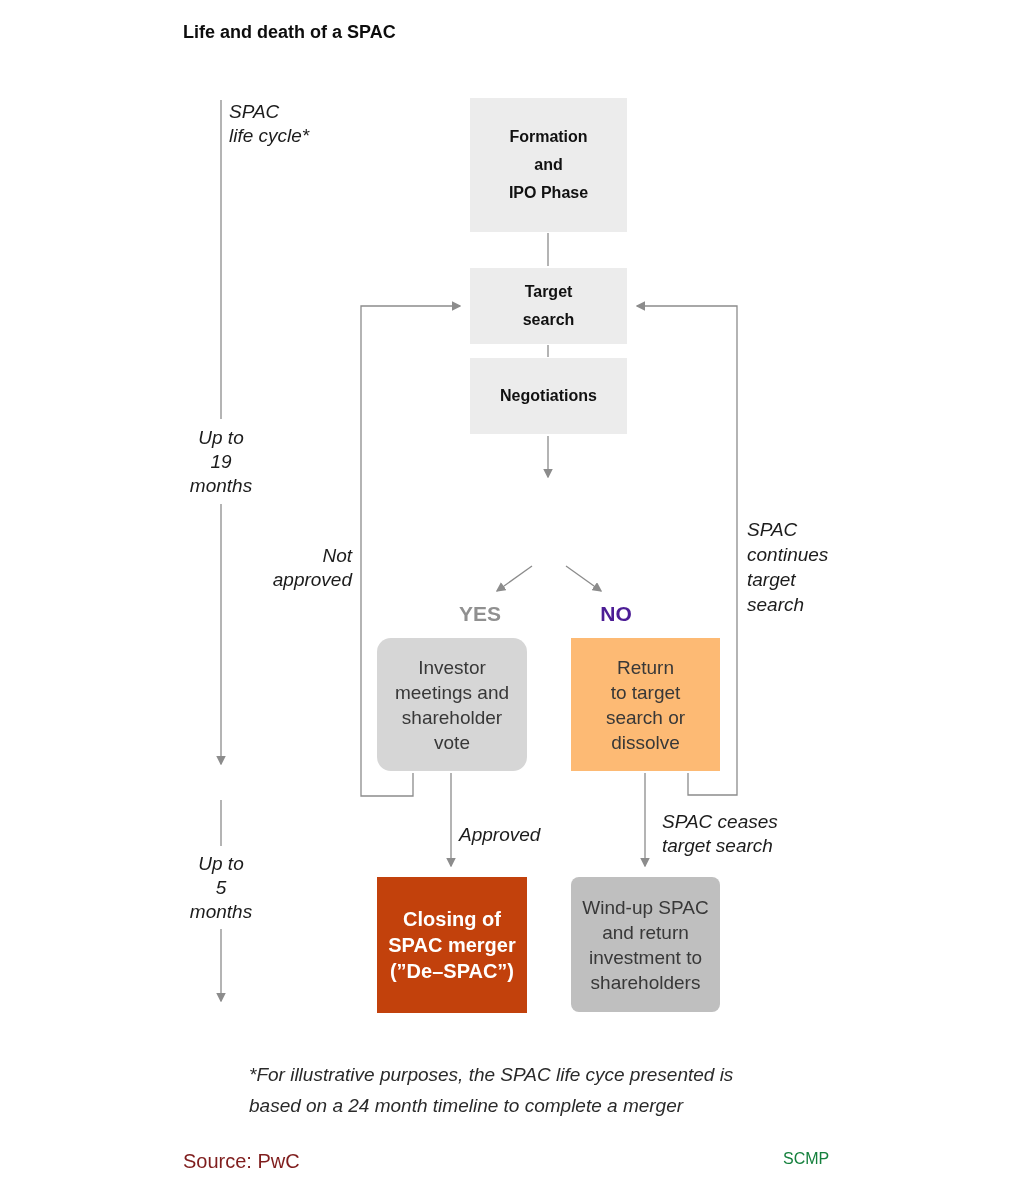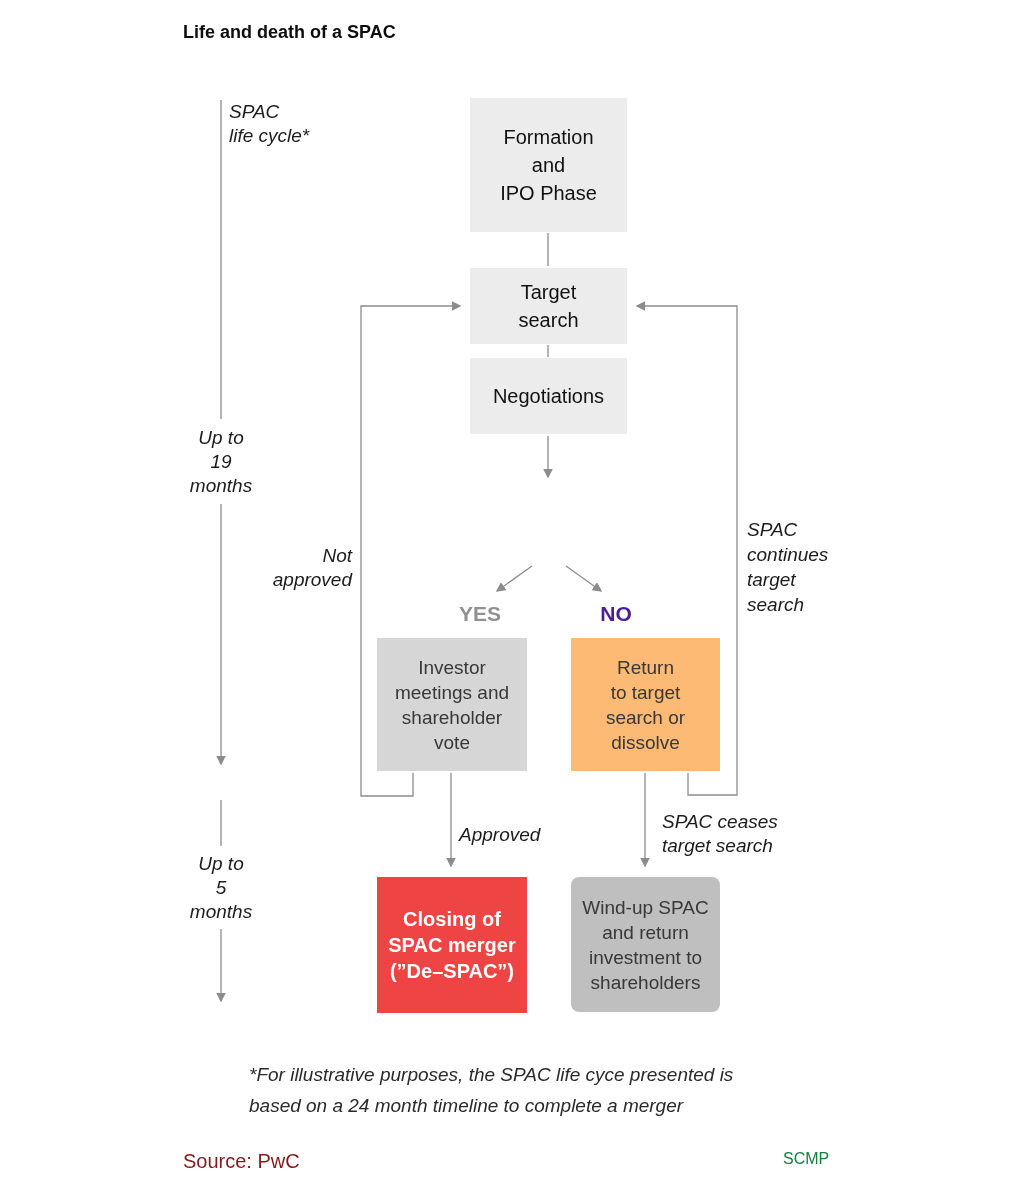--- a/index.html
+++ b/index.html
@@ -30,39 +30,39 @@
   .node {
     position: absolute;
     display: flex;
     align-items: center;
     justify-content: center;
     text-align: center;
     white-space: pre-line;
   }
   .node.stage {
     background: #ececec;
-    font-size: 20px;
-    font-weight: 400;
+    font-size: 16px;
+    font-weight: 700;
     line-height: 28px;
     color: #111111;
   }
   .node.plain {
     font-size: 19px;
     font-weight: 400;
     line-height: 25px;
     color: #383838;
   }
   #node-formation    { left: 470px; top:  98px; width: 157px; height: 134px; }
   #node-target       { left: 470px; top: 268px; width: 157px; height:  76px; }
   #node-negotiations { left: 470px; top: 358px; width: 157px; height:  76px; }
   #node-agreement    { left: 470px; top: 487px; width: 157px; height:  76px; }
-  #node-investor     { left: 377px; top: 638px; width: 150px; height: 133px; background: #d6d6d6; }
+  #node-investor     { left: 377px; top: 638px; width: 150px; height: 133px; background: #d6d6d6; border-radius: 14px; }
   #node-return       { left: 571px; top: 638px; width: 149px; height: 133px; background: #fdba74; }
   #node-closing      { left: 377px; top: 877px; width: 150px; height: 136px;
-                       background: #ef4444; color: #ffffff;
+                       background: #c2410c; color: #ffffff;
                        font-size: 20px; font-weight: 700; line-height: 26px; }
   #node-windup       { left: 571px; top: 877px; width: 149px; height: 135px; background: #bfbfbf; border-radius: 8px; }
 
   .ann {
     position: absolute;
     font-style: italic;
     font-size: 19px;
     line-height: 24px;
     color: #1c1c1c;
     white-space: pre-line;

